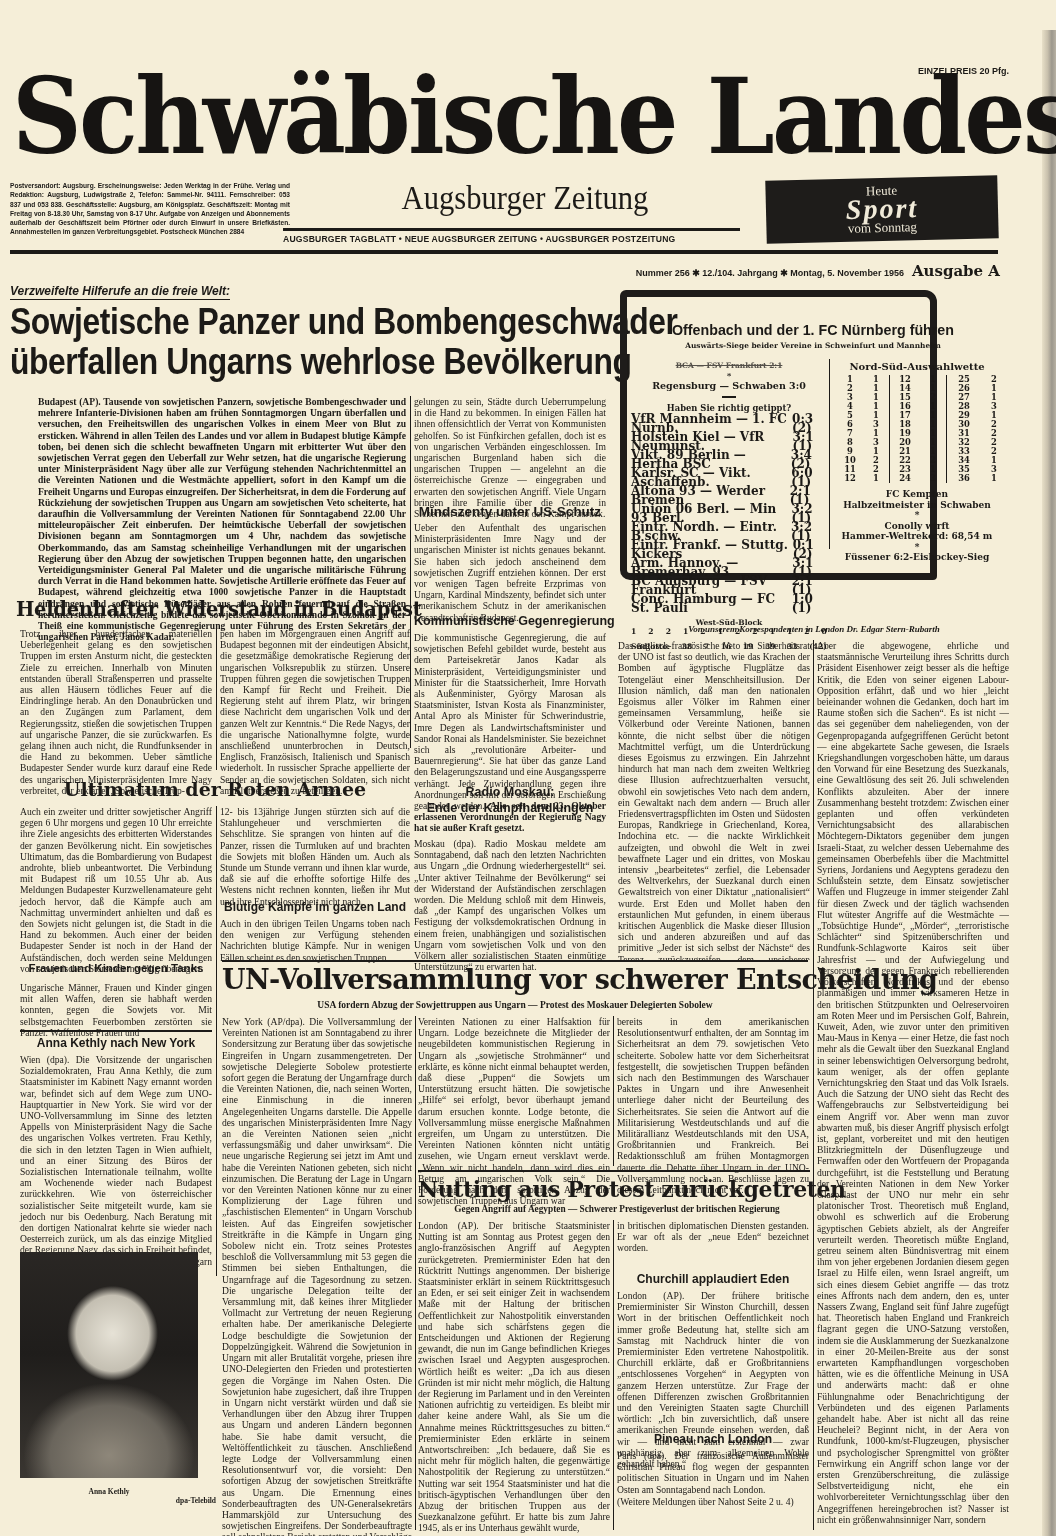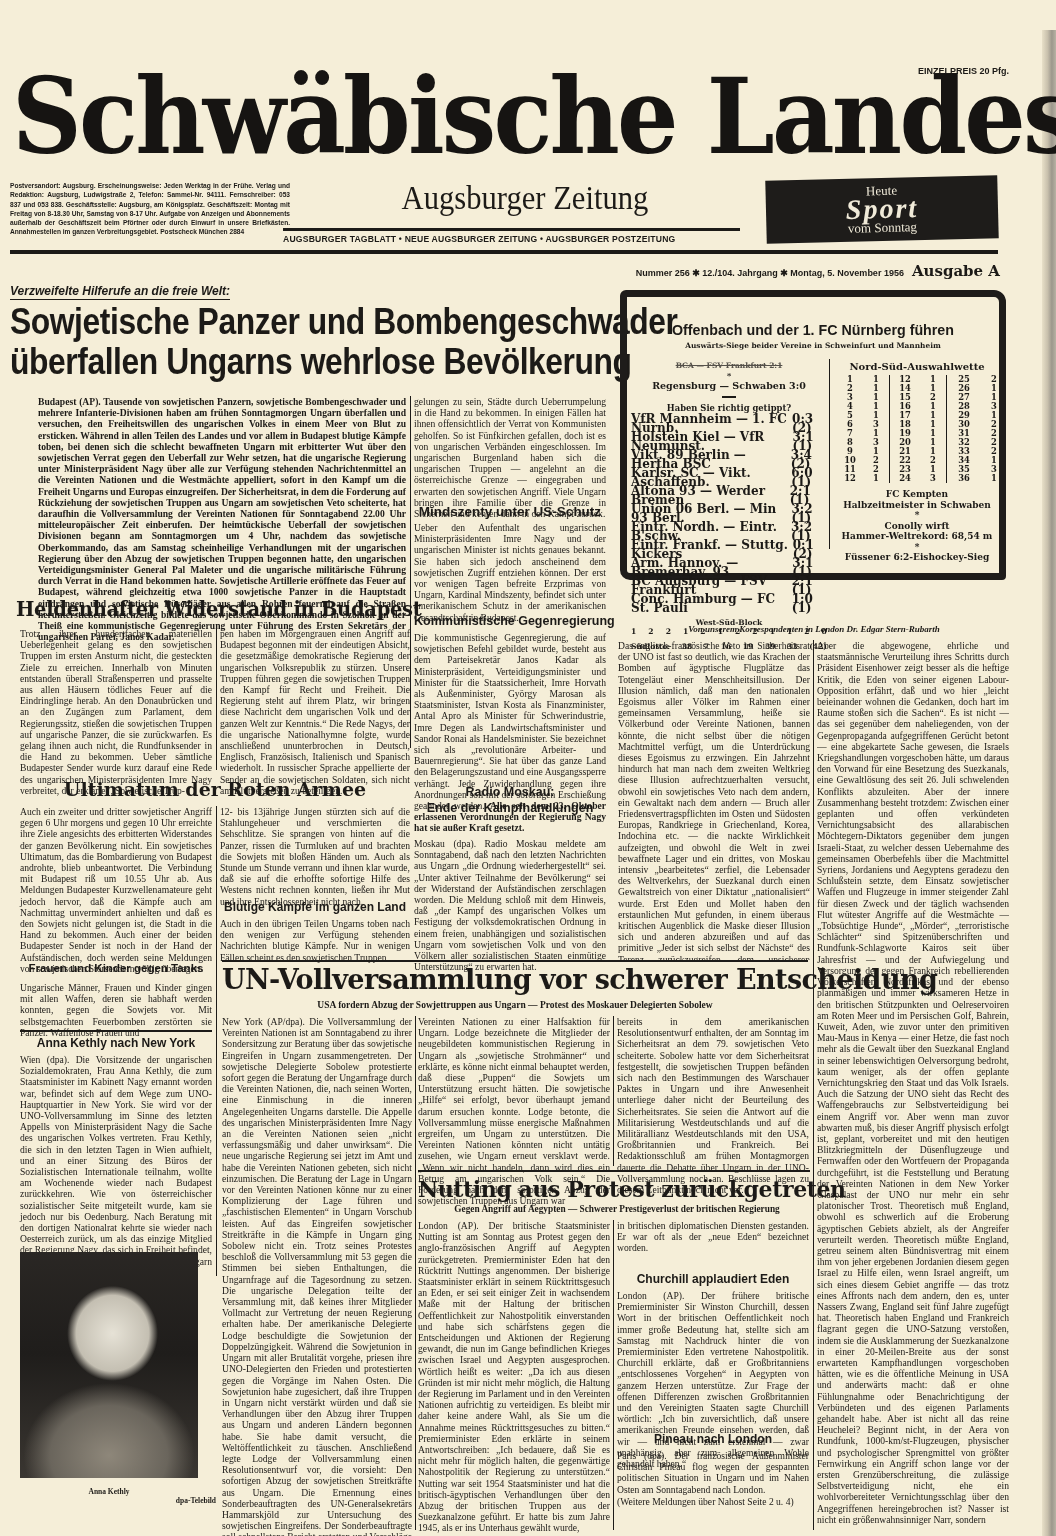--- a/index.html
+++ b/index.html
@@ -23,21 +23,21 @@
   .issue .ed { font-family: "DejaVu Serif", serif; font-size: 15px; margin-left: 8px; }
   .kicker { left: 10px; top: 284px; font-family: "Liberation Sans", sans-serif; font-style: italic; font-weight: bold; font-size: 12px; border-bottom: 1.5px solid #1c1a17; padding-bottom: 1px; }
   .headline { left: 10px; top: 302px; width: 600px; font-family: "Liberation Sans", sans-serif; font-weight: bold; font-size: 37px; line-height: 40px; transform: scaleX(0.86); transform-origin: left top; white-space: nowrap; letter-spacing: -0.5px; }
   .body { font-family: "Liberation Serif", serif; font-size: 9.6px; line-height: 11.2px; text-align: justify; hyphens: auto; }
   .body.bold { font-weight: bold; }
   .lede { left: 38px; top: 396px; width: 368px; }
   .vline { background: #1c1a17; width: 1px; }
   .h2 { font-family: "DejaVu Serif", serif; font-weight: bold; text-align: center; white-space: nowrap; }
   .h3 { font-family: "Liberation Sans", sans-serif; font-weight: bold; text-align: center; white-space: nowrap; }
   .col { position: absolute; }
-  .sports { left: 620px; top: 290px; width: 386px; height: 290px; border: 7px solid #1e1c1a; border-radius: 6px 12px 4px 10px; }
+  .sports { left: 620px; top: 290px; width: 317px; height: 290px; border: 7px solid #1e1c1a; border-radius: 6px 12px 4px 10px; }
   .sports .sh { position: absolute; left: 0; top: 24px; width: 372px; text-align: center; font-family: "Liberation Sans", sans-serif; font-weight: bold; font-size: 15.5px; transform: scaleX(0.92); }
   .sports .ss { position: absolute; left: 0; top: 44px; width: 372px; text-align: center; font-size: 7.4px; font-weight: bold; }
   .sports .sl { position: absolute; left: 4px; top: 64px; width: 196px; font-size: 8px; font-weight: bold; }
   .sports .sl .c { text-align: center; }
   .sports .results .r { display: flex; justify-content: space-between; line-height: 9px; font-size: 12px; }
   .sports .vsep { position: absolute; left: 202px; top: 62px; width: 1px; height: 190px; background: #1c1a17; }
   .sports .sr { position: absolute; left: 210px; top: 64px; width: 160px; font-size: 8px; font-weight: bold; }
   .grid { display: grid; grid-template-columns: 26px 26px 1px 30px 26px 1px 34px 26px; font-size: 8.4px; line-height: 9px; text-align: center; margin-top: 3px; }
   .grid .sep { background: #1c1a17; }
   .lotto { display: flex; justify-content: space-between; font-size: 7.6px; }

